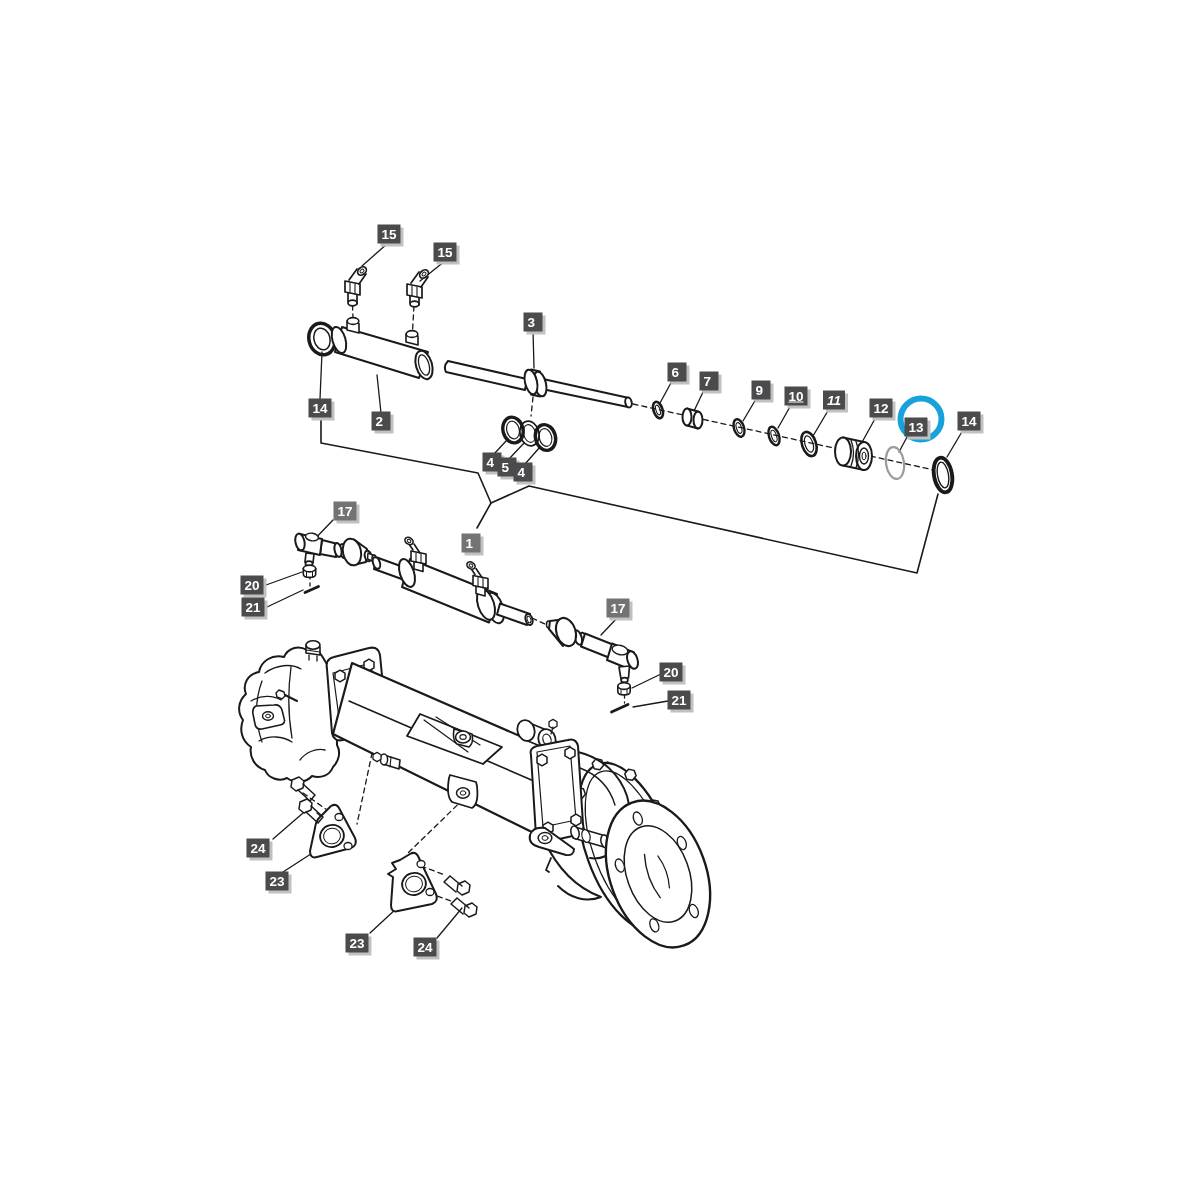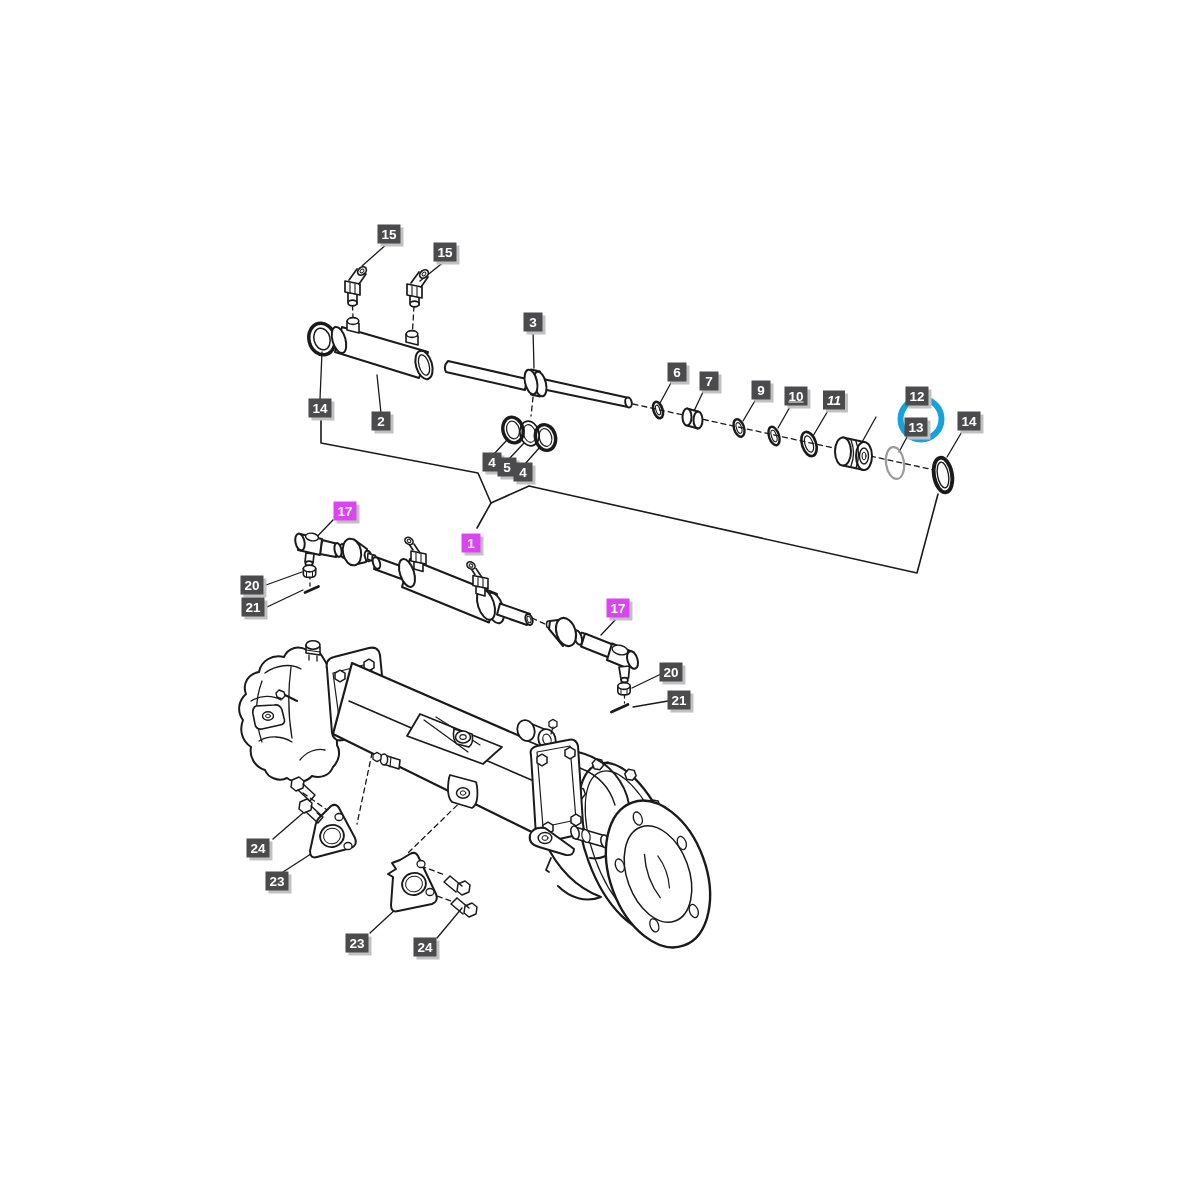--- a/index.html
+++ b/index.html
@@ -5,26 +5,26 @@
   html,body { margin:0; padding:0; background:#ffffff; }
   .stage {
     position:relative; width:1200px; height:1200px; background:#ffffff;
     font-family:"Liberation Sans", sans-serif; overflow:hidden;
   }
   .stage svg { position:absolute; left:0; top:0; }
   .callout-layer { position:absolute; left:0; top:0; width:100%; height:100%; }
   .callout {
     position:absolute; min-width:11px; height:19px; padding:0 4px;
     background:#4b4b4d; color:#ffffff;
-    font-size:13.5px; font-weight:bold; line-height:19px; text-align:center;
+    font-size:13.5px; font-weight:bold; line-height:19px; text-align:left;
     transform:translate(-50%,-50%);
     box-shadow:3px 3px 0 #c1c1c1;
     z-index:10; cursor:pointer; user-select:none;
   }
-  .callout.cyan { background:#d946ef; }
+  .callout.cyan { background:#737373; }
   .ring {
     position:absolute; box-sizing:border-box; width:47px; height:47px;
     border:6.5px solid #18a2dc; border-radius:50%;
     transform:translate(-50%,-50%); z-index:9; background:transparent;
   }
 </style>
 </head>
 <body>
 
 <div class="stage">
@@ -396,21 +396,21 @@
       <div class="callout dark" style="left: 320px; top: 408px;">14</div>
       <div class="callout dark" style="left: 381px; top: 421px;">2</div>
       <div class="callout dark" style="left: 492px; top: 462px;">4</div>
       <div class="callout dark" style="left: 507px; top: 467px;">5</div>
       <div class="callout dark" style="left: 523px; top: 472px;">4</div>
       <div class="callout dark" style="left: 677px; top: 372px;">6</div>
       <div class="callout dark" style="left: 709px; top: 381px;">7</div>
       <div class="callout dark" style="left: 761px; top: 390px;">9</div>
       <div class="callout dark" style="left: 796px; top: 396px; text-decoration: underline;">10</div>
       <div class="callout dark" style="left: 834px; top: 400px; font-style: italic;">11</div>
-      <div class="callout dark" style="left: 881px; top: 396px; margin-left: 36px;">12</div>
+      <div class="callout dark" style="left: 881px; top: 408px;">12</div>
       <div class="ring" style="left: 921px; top: 419px; border-color: rgb(24, 162, 220);"></div>
       <div class="callout dark" style="left: 916px; top: 417px; margin-top: 10px;">13</div>
       <div class="callout dark" style="left: 969px; top: 421px;">14</div>
       <div class="callout cyan" style="left: 345px; top: 511px;">17</div>
       <div class="callout cyan" style="left: 471px; top: 543px;">1</div>
       <div class="callout dark" style="left: 252px; top: 585px;">20</div>
       <div class="callout dark" style="left: 253px; top: 607px;">21</div>
       <div class="callout cyan" style="left: 618px; top: 608px;">17</div>
       <div class="callout dark" style="left: 671px; top: 672px;">20</div>
       <div class="callout dark" style="left: 679px; top: 700px;">21</div>

